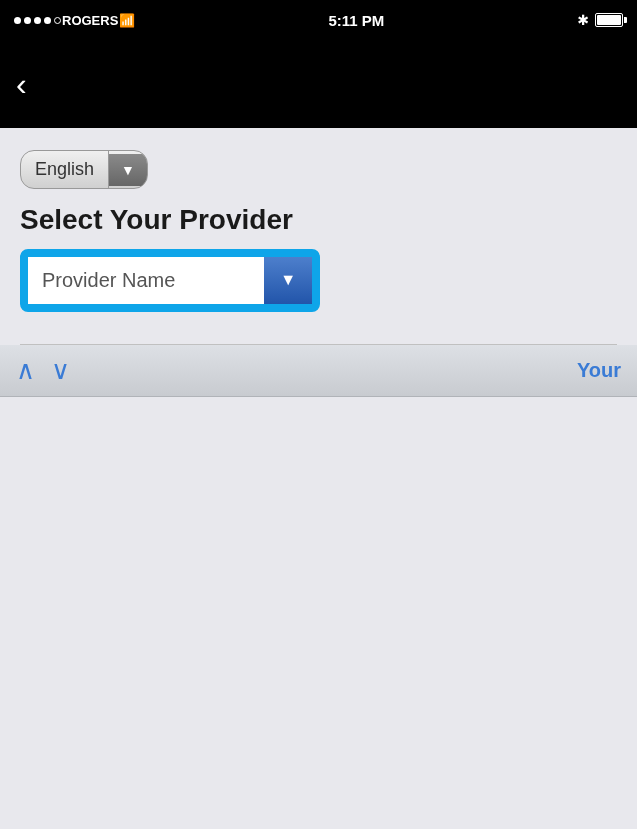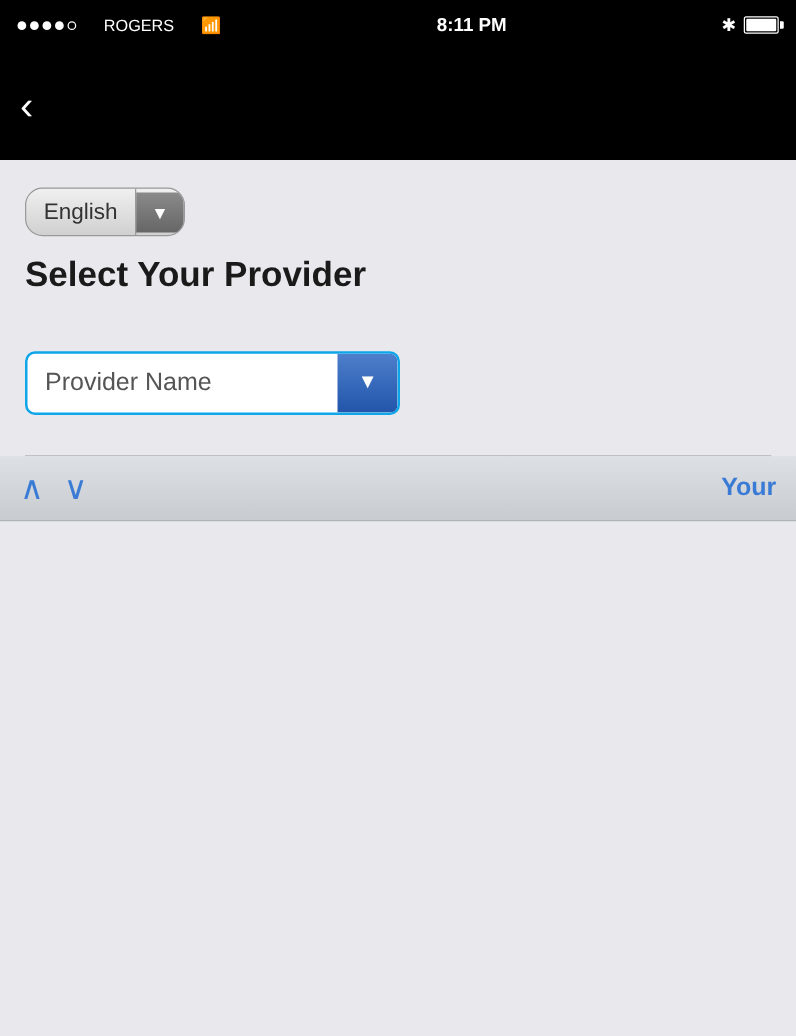--- a/index.html
+++ b/index.html
@@ -19,23 +19,23 @@
       background: #000;
       display: flex;
       align-items: center;
       justify-content: space-between;
       padding: 0 14px;
       color: #fff;
     }
     .status-left {
       display: flex;
       align-items: center;
-      gap: 22px;
+      gap: 1px;
       font-size: 13px;
-      font-weight: 400;
+      font-weight: 700;
     }
     .signal-dots {
       display: flex;
       gap: 3px;
       align-items: center;
     }
     .dot {
       width: 7px;
       height: 7px;
       border-radius: 50%;
@@ -137,30 +137,30 @@
       font-size: 14px;
       display: flex;
       align-items: center;
     }
 
     
     .page-title {
       font-size: 28px;
       font-weight: 700;
       color: #1a1a1a;
-      margin-bottom: 44px;
+      margin-bottom: 12px;
       line-height: 1.2;
     }
 
     
     .provider-dropdown {
       display: inline-flex;
       align-items: flex-start;
       background: #fff;
-      border: 2px solid #0ea5e9;
+      border: 8px solid #0ea5e9;
       border-radius: 8px;
       overflow: hidden;
       cursor: pointer;
       margin-bottom: 0;
       width: 300px;
     }
     .provider-label {
       flex: 1;
       padding: 12px 14px;
       font-size: 20px;
@@ -241,21 +241,21 @@
     <div class="signal-dots">
       <div class="dot filled"></div>
       <div class="dot filled"></div>
       <div class="dot filled"></div>
       <div class="dot filled"></div>
       <div class="dot empty"></div>
     </div>
     <span>ROGERS</span>
     <span class="wifi-icon">📶</span>
   </div>
-  <div class="status-center">8:11 PM</div>
+  <div class="status-center">5:11 PM</div>
   <div class="status-right">
     <span class="bluetooth-icon">✱</span>
     <div class="battery">
       <div class="battery-level"></div>
     </div>
   </div>
 </div>
 
 <div class="nav-bar">
   <div class="back-button">‹</div>

